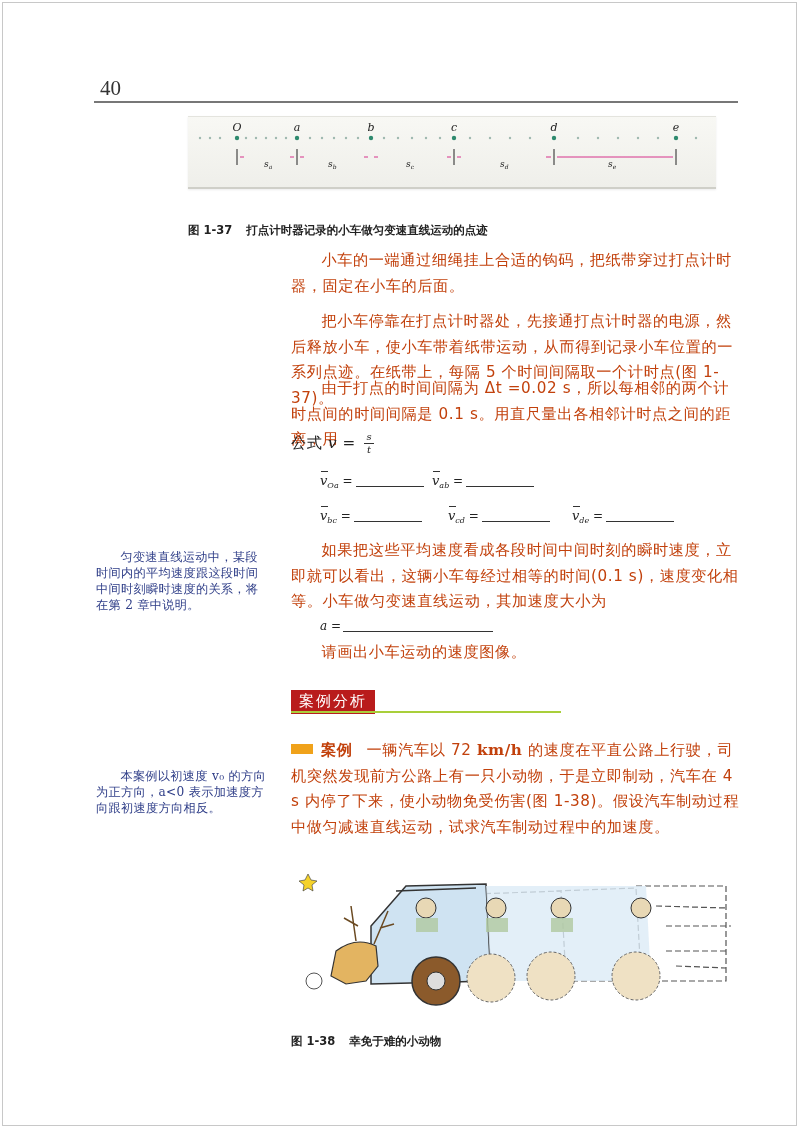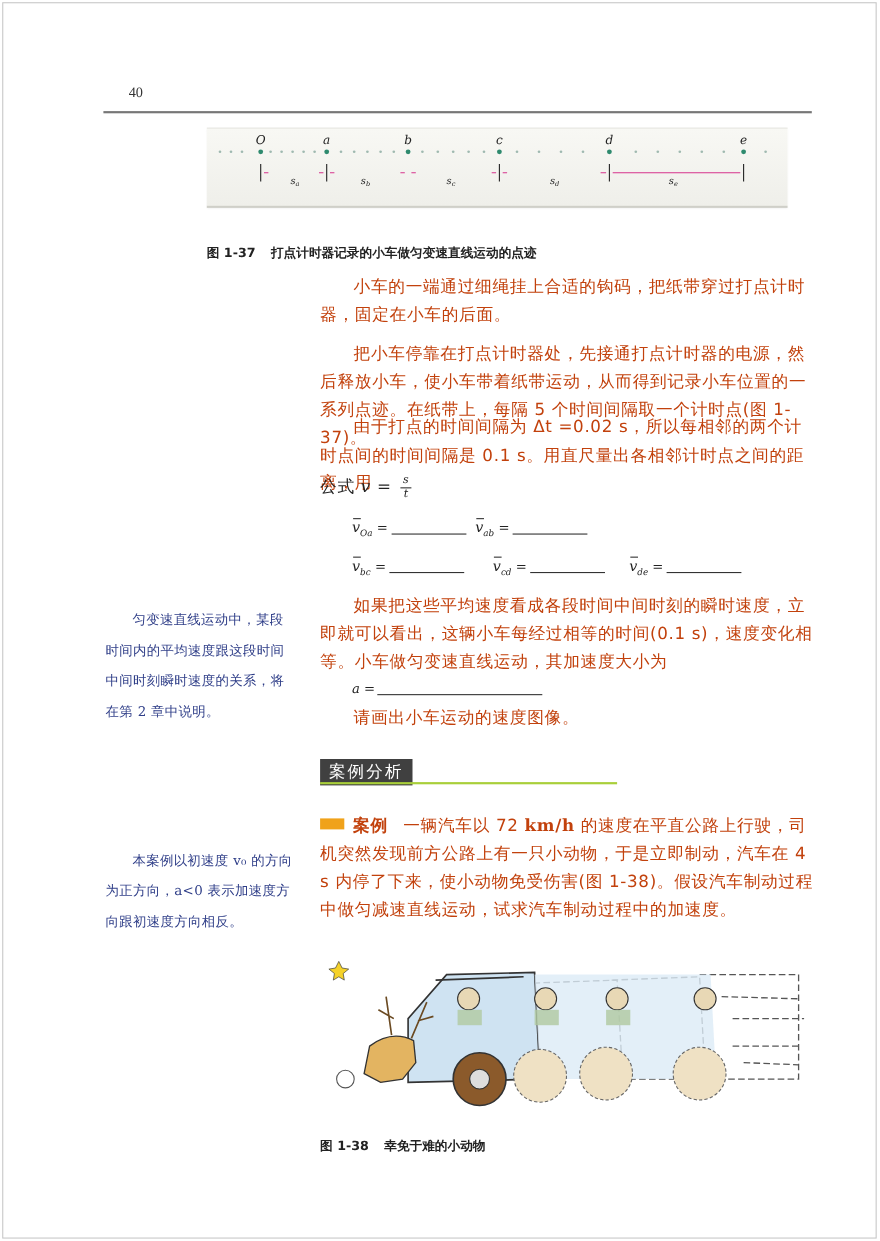--- a/index.html
+++ b/index.html
@@ -10,23 +10,22 @@
     overflow: hidden;
     font-family: "DejaVu Serif", "Liberation Serif", serif;
     color: #222;
   }
   .page-frame {
     position: absolute; left: 2px; top: 2px; width: 795px; height: 1124px;
     border: 1px solid #c8c8c8; box-sizing: border-box;
   }
   .page-number {
     position: absolute; left: 100px; top: 76px;
-    font-size: 13px; color: #333;
+    font-size: 21px; color: #333;
     font-family: "Liberation Serif", serif;
-    margin-left: 17px;
   }
   .header-rule {
     position: absolute; left: 94px; top: 101px; width: 644px; height: 2px;
     background: #777;
   }
   
   .tape {
     position: absolute; left: 188px; top: 116px; width: 528px; height: 70px;
     background: linear-gradient(#f8f8f4, #efefea);
     border-top: 1px solid #e4e4de;
@@ -66,30 +65,30 @@
   .row1 { top: 473px; }
   .row2 { top: 508px; }
 
   .p4 { top: 538px; }
   .accel { position: absolute; left: 320px; top: 619px; font-family: "DejaVu Serif", serif; font-style: italic; font-size: 12px; }
   .accel .blank { display: inline-block; width: 150px; border-bottom: 1px solid #333; vertical-align: -2px; margin-left: 2px; }
   .p5 { top: 640px; }
 
   .side-note {
     position: absolute; left: 96px; width: 172px;
-    font-family: "DejaVu Serif", serif; font-size: 12.2px; line-height: 28px;
+    font-family: "DejaVu Serif", serif; font-size: 12.2px; line-height: 16px;
     color: #2f3e88; letter-spacing: 0.3px;
   }
   .side-note p { margin: 0; text-indent: 2em; }
   .sn1 { top: 549px; }
   .sn2 { top: 768px; }
 
   .section-header { position: absolute; left: 291px; top: 690px; }
   .section-label {
-    display: inline-block; background: #404040; color: #fff;
+    display: inline-block; background: #b91c1c; color: #fff;
     font-family: "DejaVu Sans", sans-serif; font-size: 15px; letter-spacing: 2px;
     padding: 2px 8px 3px 8px;
   }
   .section-rule { position: absolute; left: 0; top: 21px; width: 270px; height: 2px; background: #a9cf3a; }
 
   .p6 { top: 738px; }
   .case-marker { display: inline-block; width: 22px; height: 10px; background: #f0a21a; vertical-align: 1px; margin-right: 8px; }
   .case-label { font-weight: bold; margin-right: 14px; text-align: center; }
   .unit-bold { font-family: "DejaVu Serif", serif; font-weight: bold; }
 

